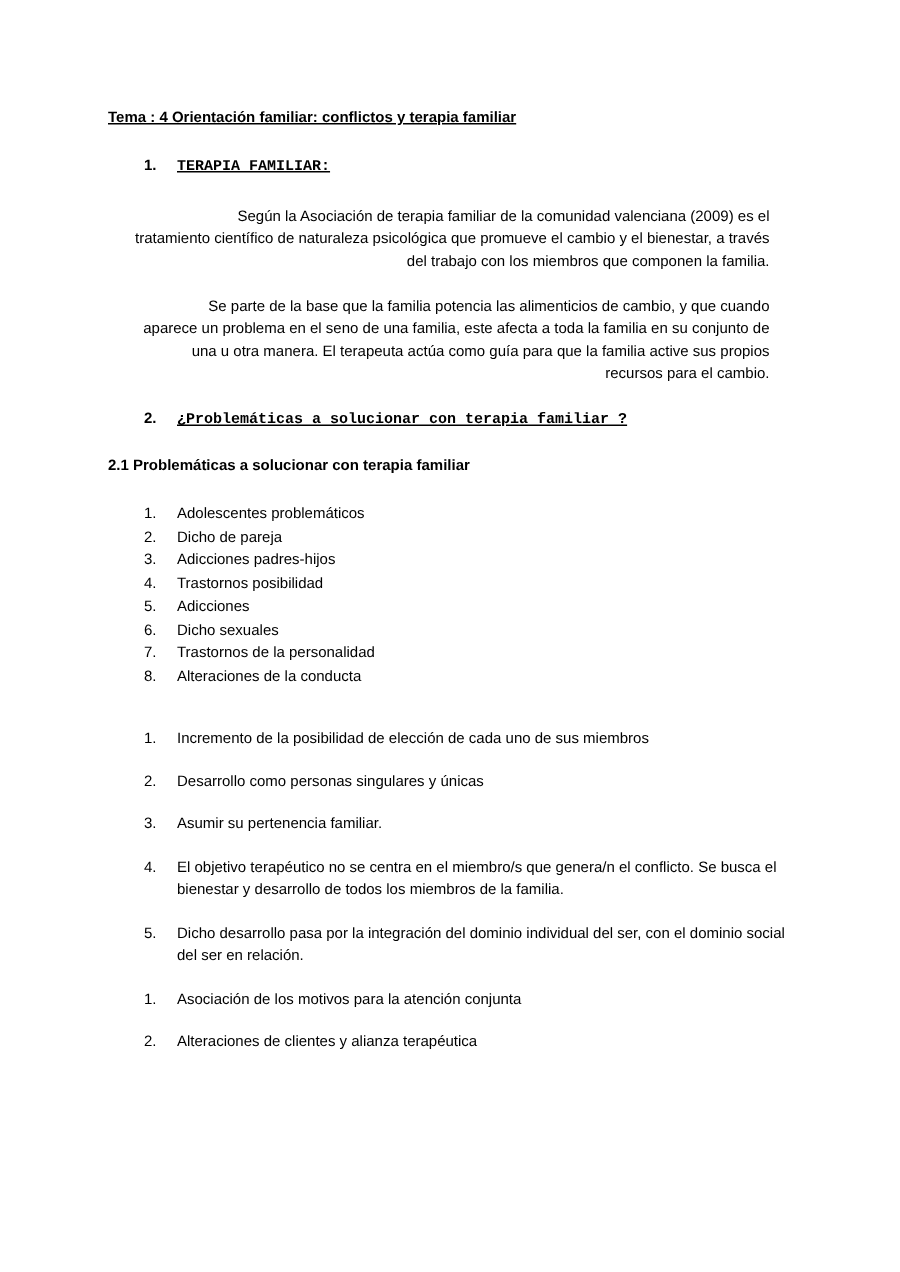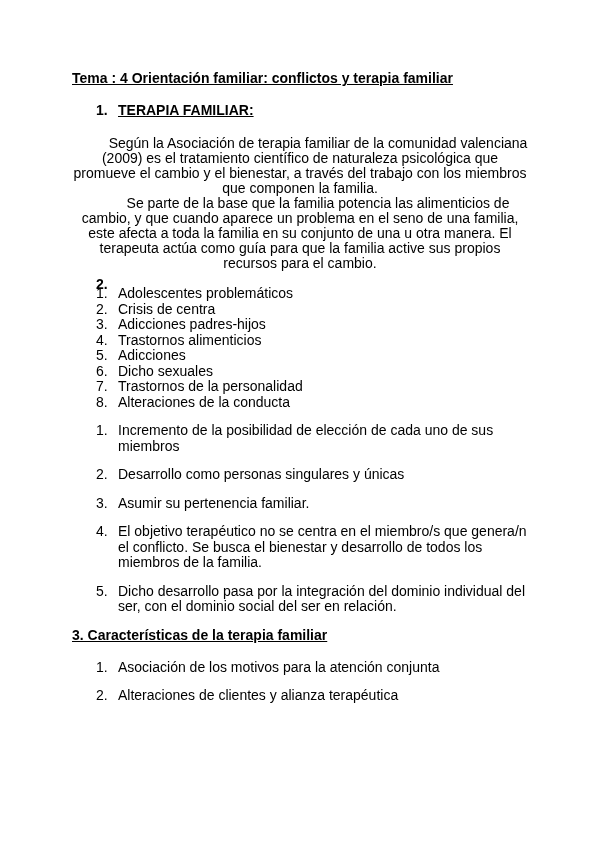--- a/index.html
+++ b/index.html
@@ -11,21 +11,21 @@
     width: 600px;
     height: 848px;
     overflow: hidden;
   }
   .page {
     box-sizing: border-box;
     width: 600px;
     height: 848px;
     padding: 71px 72px 0 72px;
     font-family: "Liberation Sans", sans-serif;
-    font-size: 14px;
+    font-size: 10px;
     line-height: 15px;
     color: #000000;
     background: #ffffff;
   }
   .doc-title {
     font-weight: bold;
     text-decoration: underline;
     margin: 0 0 17px 0;
   }
   
@@ -36,25 +36,26 @@
     margin: 0 0 18px 0;
   }
   .num-heading .hnum {
     position: absolute;
     left: 24px;
     top: 0;
     text-decoration: none;
   }
   .num-heading .htext {
     text-decoration: underline;
+    font-family: Liberation Mono, monospace;
   }
   .body-para {
-    margin: 0;
+    margin: 15px;
     text-indent: 36px;
-    text-align: center;
+    text-align: right;
   }
   .gap-after-paras { margin: 0 0 6px 0; }
   .section2-heading { margin-top: 6px; margin-bottom: 15px; }
   .sub-heading {
     font-weight: bold;
     margin: 0 0 17px 0;
   }
   .sub-heading-2 {
     font-weight: bold;
     margin: 0 0 14px 0;
@@ -71,21 +72,21 @@
     list-style: none;
   }
   .nlist .li::before {
     counter-increment: li;
     content: counter(li) ".";
     position: absolute;
     left: 24px;
     top: 0;
   }
   .tight .li { margin: 0; line-height: 15.5px; }
-  .tight { margin-bottom: 13px; }
+  .tight { margin-bottom: 26px; }
   .spaced .li { margin: 0 0 13px 0; line-height: 15.5px; }
   .spaced { margin-bottom: 0; }
   .heading-3 {
     font-weight: bold;
     text-decoration: underline;
     margin: 9px 0 17px 0;
   }
   .intro-para {
     margin: 0 0 13px 0;
   }
@@ -102,44 +103,45 @@
     <span class="htext">TERAPIA FAMILIAR:</span>
   </div>
 
   <div class="gap-after-paras">
     <p class="body-para">Según la Asociación de terapia familiar de la comunidad valenciana (2009) es el tratamiento científico de naturaleza psicológica que promueve el cambio y el bienestar, a través del trabajo con los miembros que componen la familia.</p>
     <p class="body-para">Se parte de la base que la familia potencia las alimenticios de cambio, y que cuando aparece un problema en el seno de una familia, este afecta a toda la familia en su conjunto de una u otra manera. El terapeuta actúa como guía para que la familia active sus propios recursos para el cambio.</p>
   </div>
 
   <div class="num-heading section2-heading">
     <span class="hnum">2.</span>
+    <span class="htext">¿Problemáticas a solucionar con terapia familiar ?</span>
   </div>
 
+  <p class="sub-heading">2.1 Problemáticas a solucionar con terapia familiar</p>
 
   <div class="nlist tight">
     <div class="li">Adolescentes problemáticos</div>
-    <div class="li">Crisis de centra</div>
+    <div class="li">Dicho de pareja</div>
     <div class="li">Adicciones padres-hijos</div>
-    <div class="li">Trastornos alimenticios</div>
+    <div class="li">Trastornos posibilidad</div>
     <div class="li">Adicciones</div>
     <div class="li">Dicho sexuales</div>
     <div class="li">Trastornos de la personalidad</div>
     <div class="li">Alteraciones de la conducta</div>
   </div>
 
 
   <div class="nlist spaced">
     <div class="li">Incremento de la posibilidad de elección de cada uno de sus miembros</div>
     <div class="li">Desarrollo como personas singulares y únicas</div>
     <div class="li">Asumir su pertenencia familiar.</div>
     <div class="li">El objetivo terapéutico no se centra en el miembro/s que genera/n el conflicto. Se busca el bienestar y desarrollo de todos los miembros de la familia.</div>
     <div class="li">Dicho desarrollo pasa por la integración del dominio individual del ser, con el dominio social del ser en relación.</div>
   </div>
 
-  <p class="heading-3">3. Características de la terapia familiar</p>
 
 
   <div class="nlist spaced">
     <div class="li">Asociación de los motivos para la atención conjunta</div>
     <div class="li">Alteraciones de clientes y alianza terapéutica</div>
   </div>
 
 </div>
 
 </body></html>

